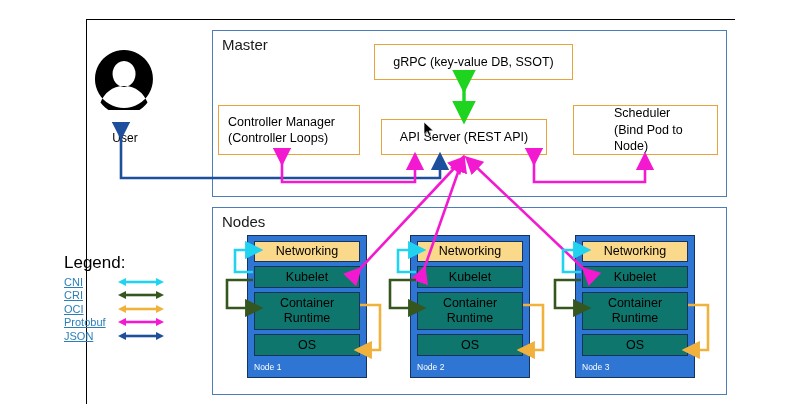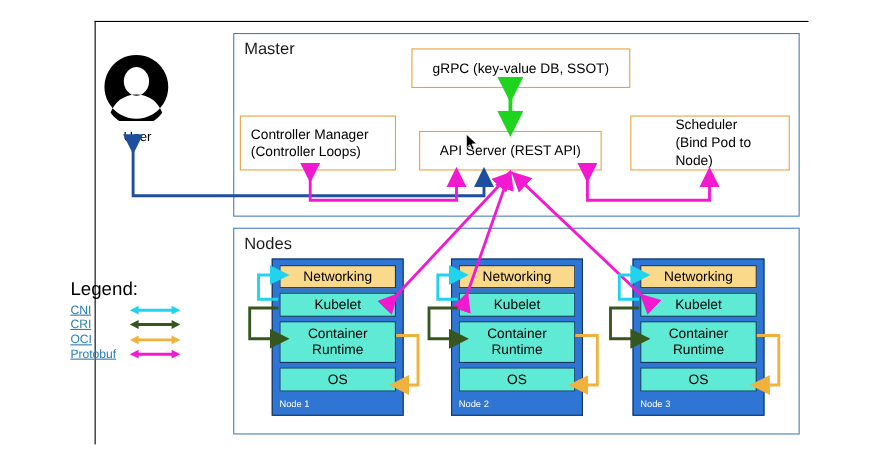--- a/index.html
+++ b/index.html
@@ -18,21 +18,21 @@
 
   
   .comp{position:absolute;box-sizing:border-box;border:1.5px solid #e8a33d;
       background:#ffffff;display:flex;align-items:center;
       padding:0 9px;font-size:12.5px;line-height:1.32;color:#000;}
   .comp.center{justify-content:center;text-align:center;}
 
   
   .node{position:absolute;box-sizing:border-box;background:#2e75d4;
       border:1.5px solid #14335f;padding:5px 6px 2px 6px;}
-  .node-row{box-sizing:border-box;background:#5eead4;border:1.5px solid #14335f;
+  .node-row{box-sizing:border-box;background:#0f766e;border:1.5px solid #14335f;
       text-align:center;font-size:12.5px;line-height:1.18;color:#000;
       display:flex;align-items:center;justify-content:center;margin-bottom:4px;}
   .node-row.net{background:#fbd98a;}
   .node-label{text-align:left;color:#ffffff;font-size:8.5px;padding-top:2px;}
 
   
   .avatar{position:absolute;width:62px;height:62px;}
   .user-caption{position:absolute;font-size:12px;text-align:center;width:80px;}
 
   
@@ -104,21 +104,21 @@
     <div class="node-row" style="height:22px;">OS</div>
     <div class="node-label">Node 3</div>
   </div>
 
   <div class="avatar" style="left:93px;top:48px;">
     <svg viewBox="0 0 62 62" width="62" height="62">
       <path d="M31 2 A29 29 0 1 1 30.9 2 Z M31 13 a11.5 13 0 1 0 0.1 0 Z
                M31 38 c-12 0 -20 7.5 -23.5 16.5 a29 29 0 0 0 47 0 C51 45.5 43 38 31 38 Z" fill="#000000" fill-rule="evenodd"></path>
     </svg>
   </div>
-  <div class="user-caption" style="left:85px;top:117px;">User</div>
+  <div class="user-caption" style="left:85px;top:131px;">User</div>
 
   <div class="legend" style="left:64px;top:253px;">
     <div class="legend-title">Legend:</div>
 
     <div class="legend-row">
       <span class="legend-label">CNI</span>
       <svg class="legend-arrow" viewBox="0 0 46 12">
         <line x1="7" y1="6" x2="39" y2="6" stroke="#22d3f0" stroke-width="2.6"></line>
         <polygon points="0,6 8,2 8,10" fill="#22d3f0"></polygon>
           <polygon points="46,6 38,2 38,10" fill="#22d3f0"></polygon>
@@ -146,20 +146,28 @@
     <div class="legend-row">
       <span class="legend-label">Protobuf</span>
       <svg class="legend-arrow" viewBox="0 0 46 12">
         <line x1="7" y1="6" x2="39" y2="6" stroke="#f319d0" stroke-width="2.6"></line>
         <polygon points="0,6 8,2 8,10" fill="#f319d0"></polygon>
           <polygon points="46,6 38,2 38,10" fill="#f319d0"></polygon>
       </svg>
     </div>
 
 
+    <div class="legend-row">
+      <span class="legend-label">JSON</span>
+      <svg class="legend-arrow" viewBox="0 0 46 12">
+        <line x1="7" y1="6" x2="39" y2="6" stroke="#1e4f9c" stroke-width="2.6"></line>
+        <polygon points="0,6 8,2 8,10" fill="#1e4f9c"></polygon>
+          <polygon points="46,6 38,2 38,10" fill="#1e4f9c"></polygon>
+      </svg>
+    </div>
   </div>
 
   <svg class="conn">
     <defs>
       <marker id="ah-green" markerWidth="7" markerHeight="7" refX="4.2" refY="3.5" orient="auto">
         <polygon points="0,0 7,3.5 0,7" fill="#1fd41f"></polygon>
         </marker>
       <marker id="ah-mag" markerWidth="7" markerHeight="7" refX="4.2" refY="3.5" orient="auto">
         <polygon points="0,0 7,3.5 0,7" fill="#f319d0"></polygon>
         </marker>

